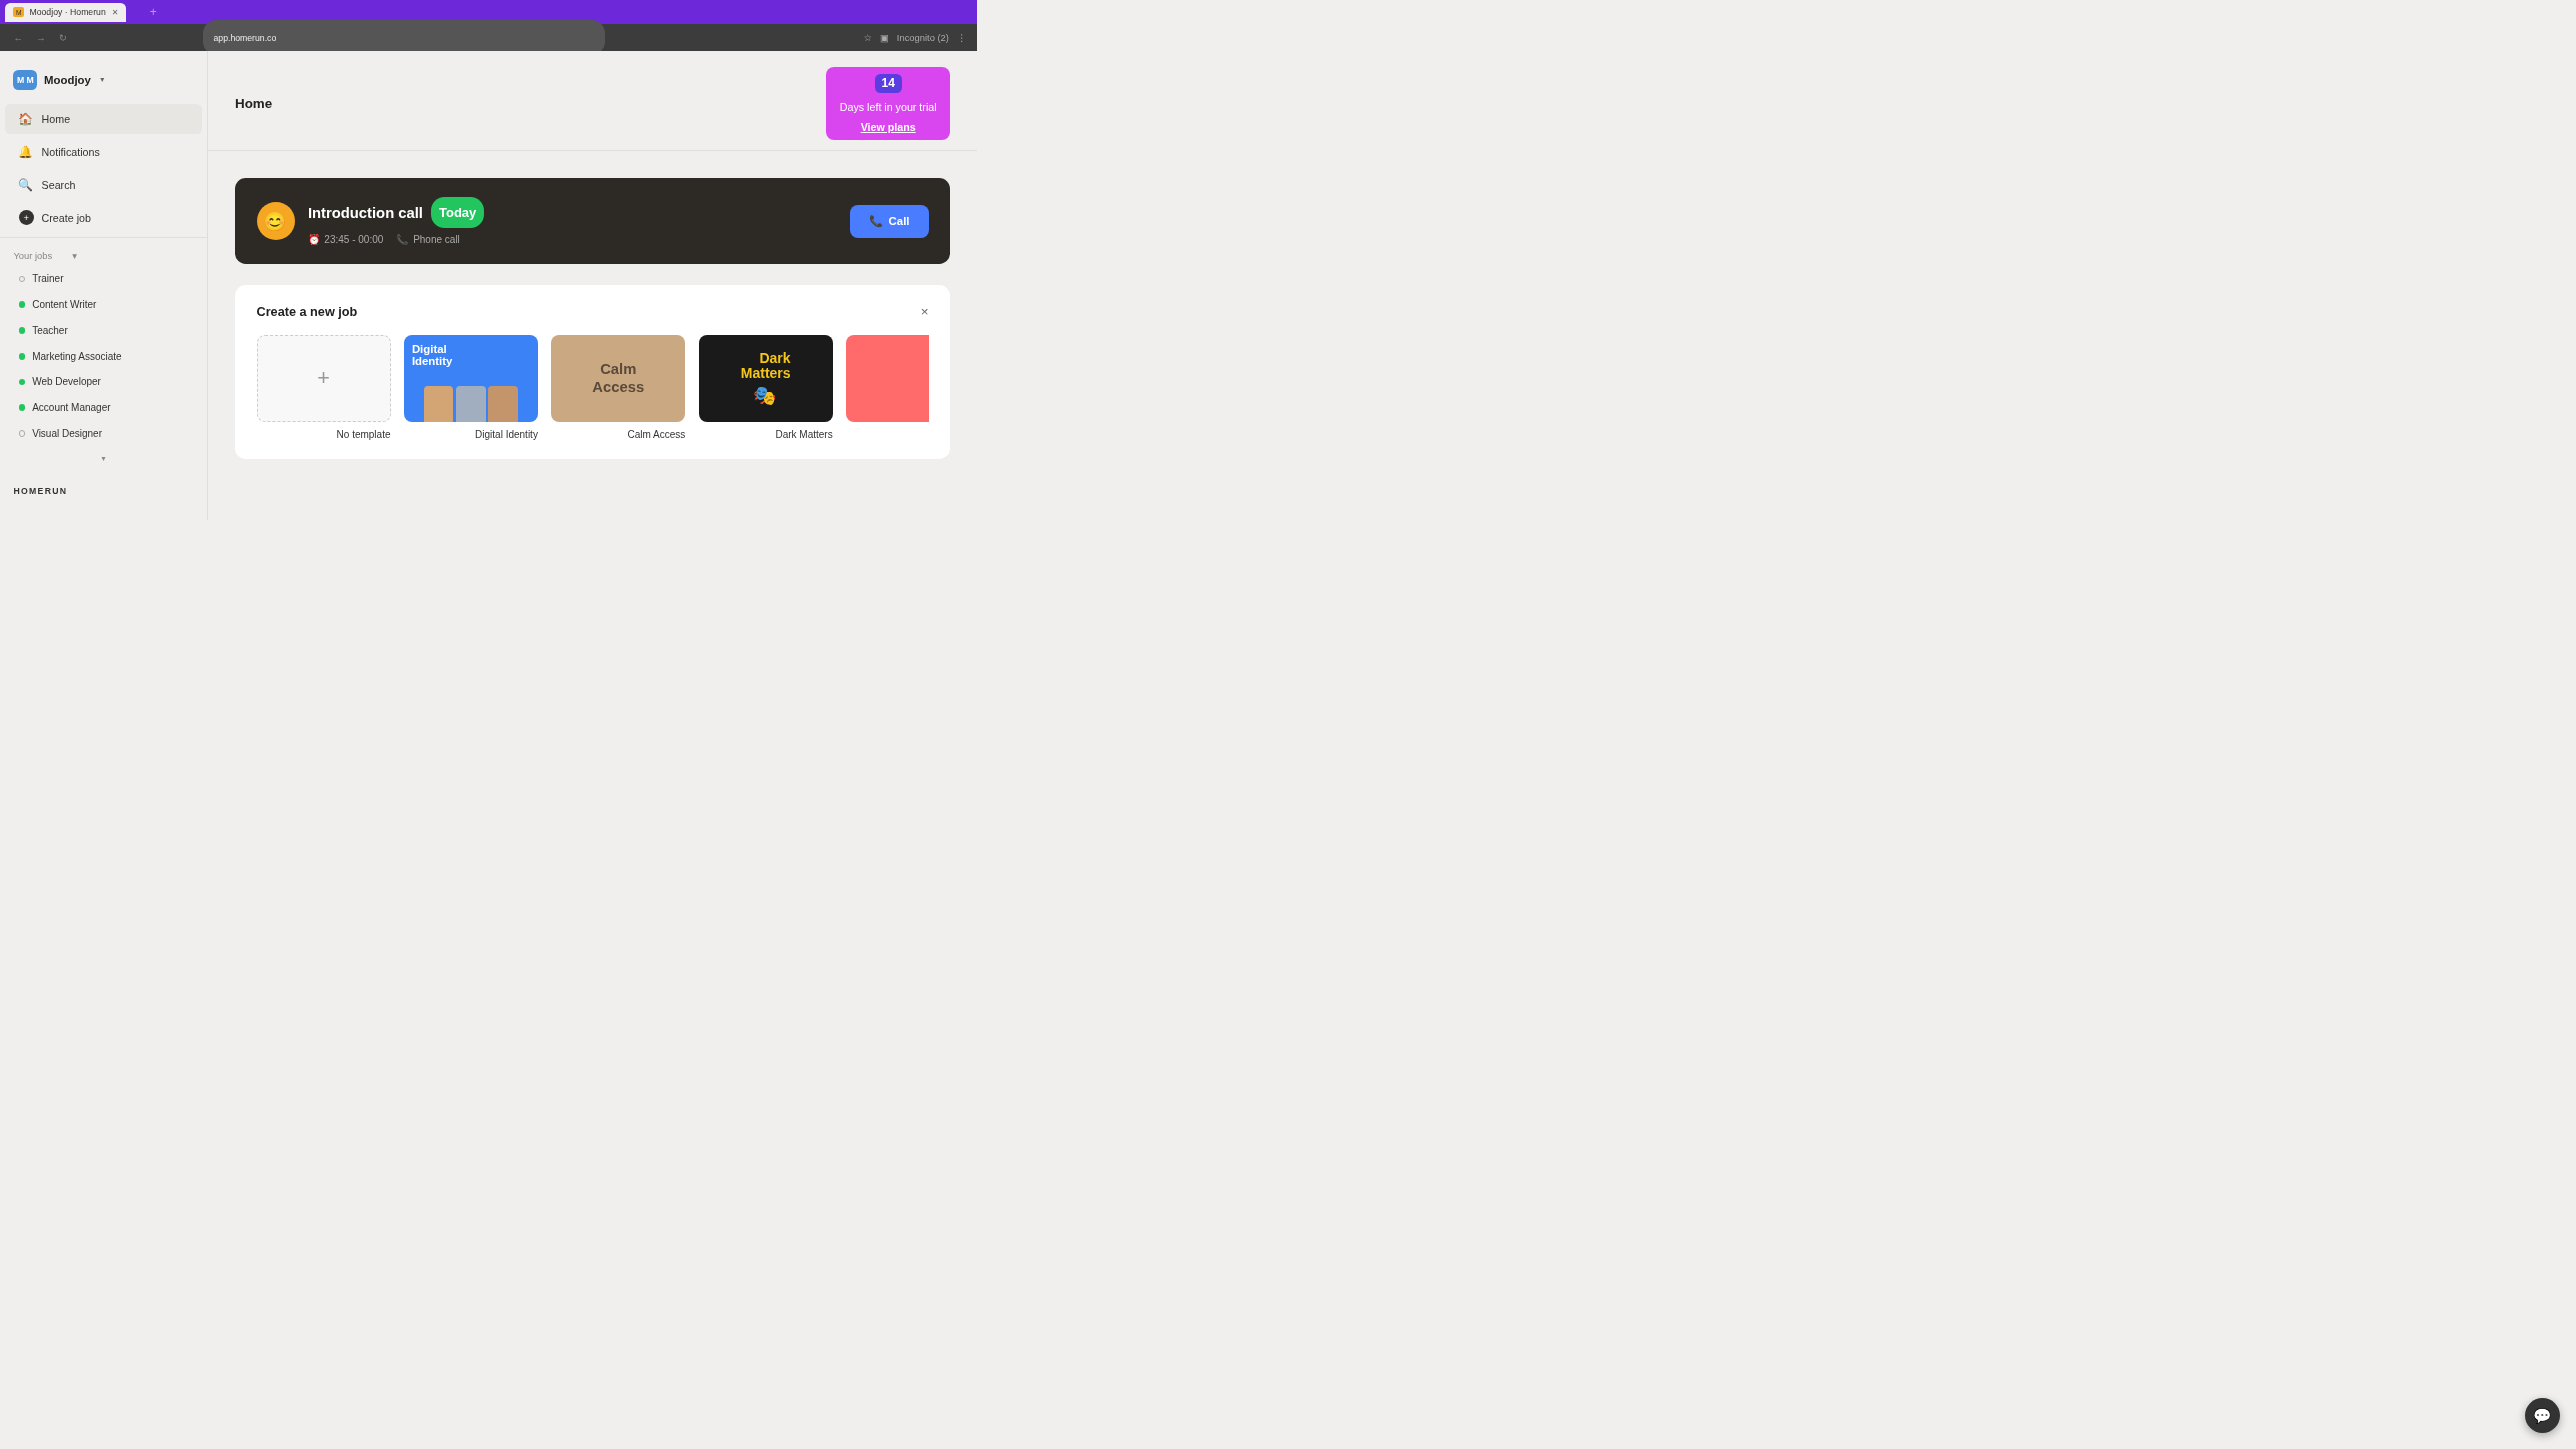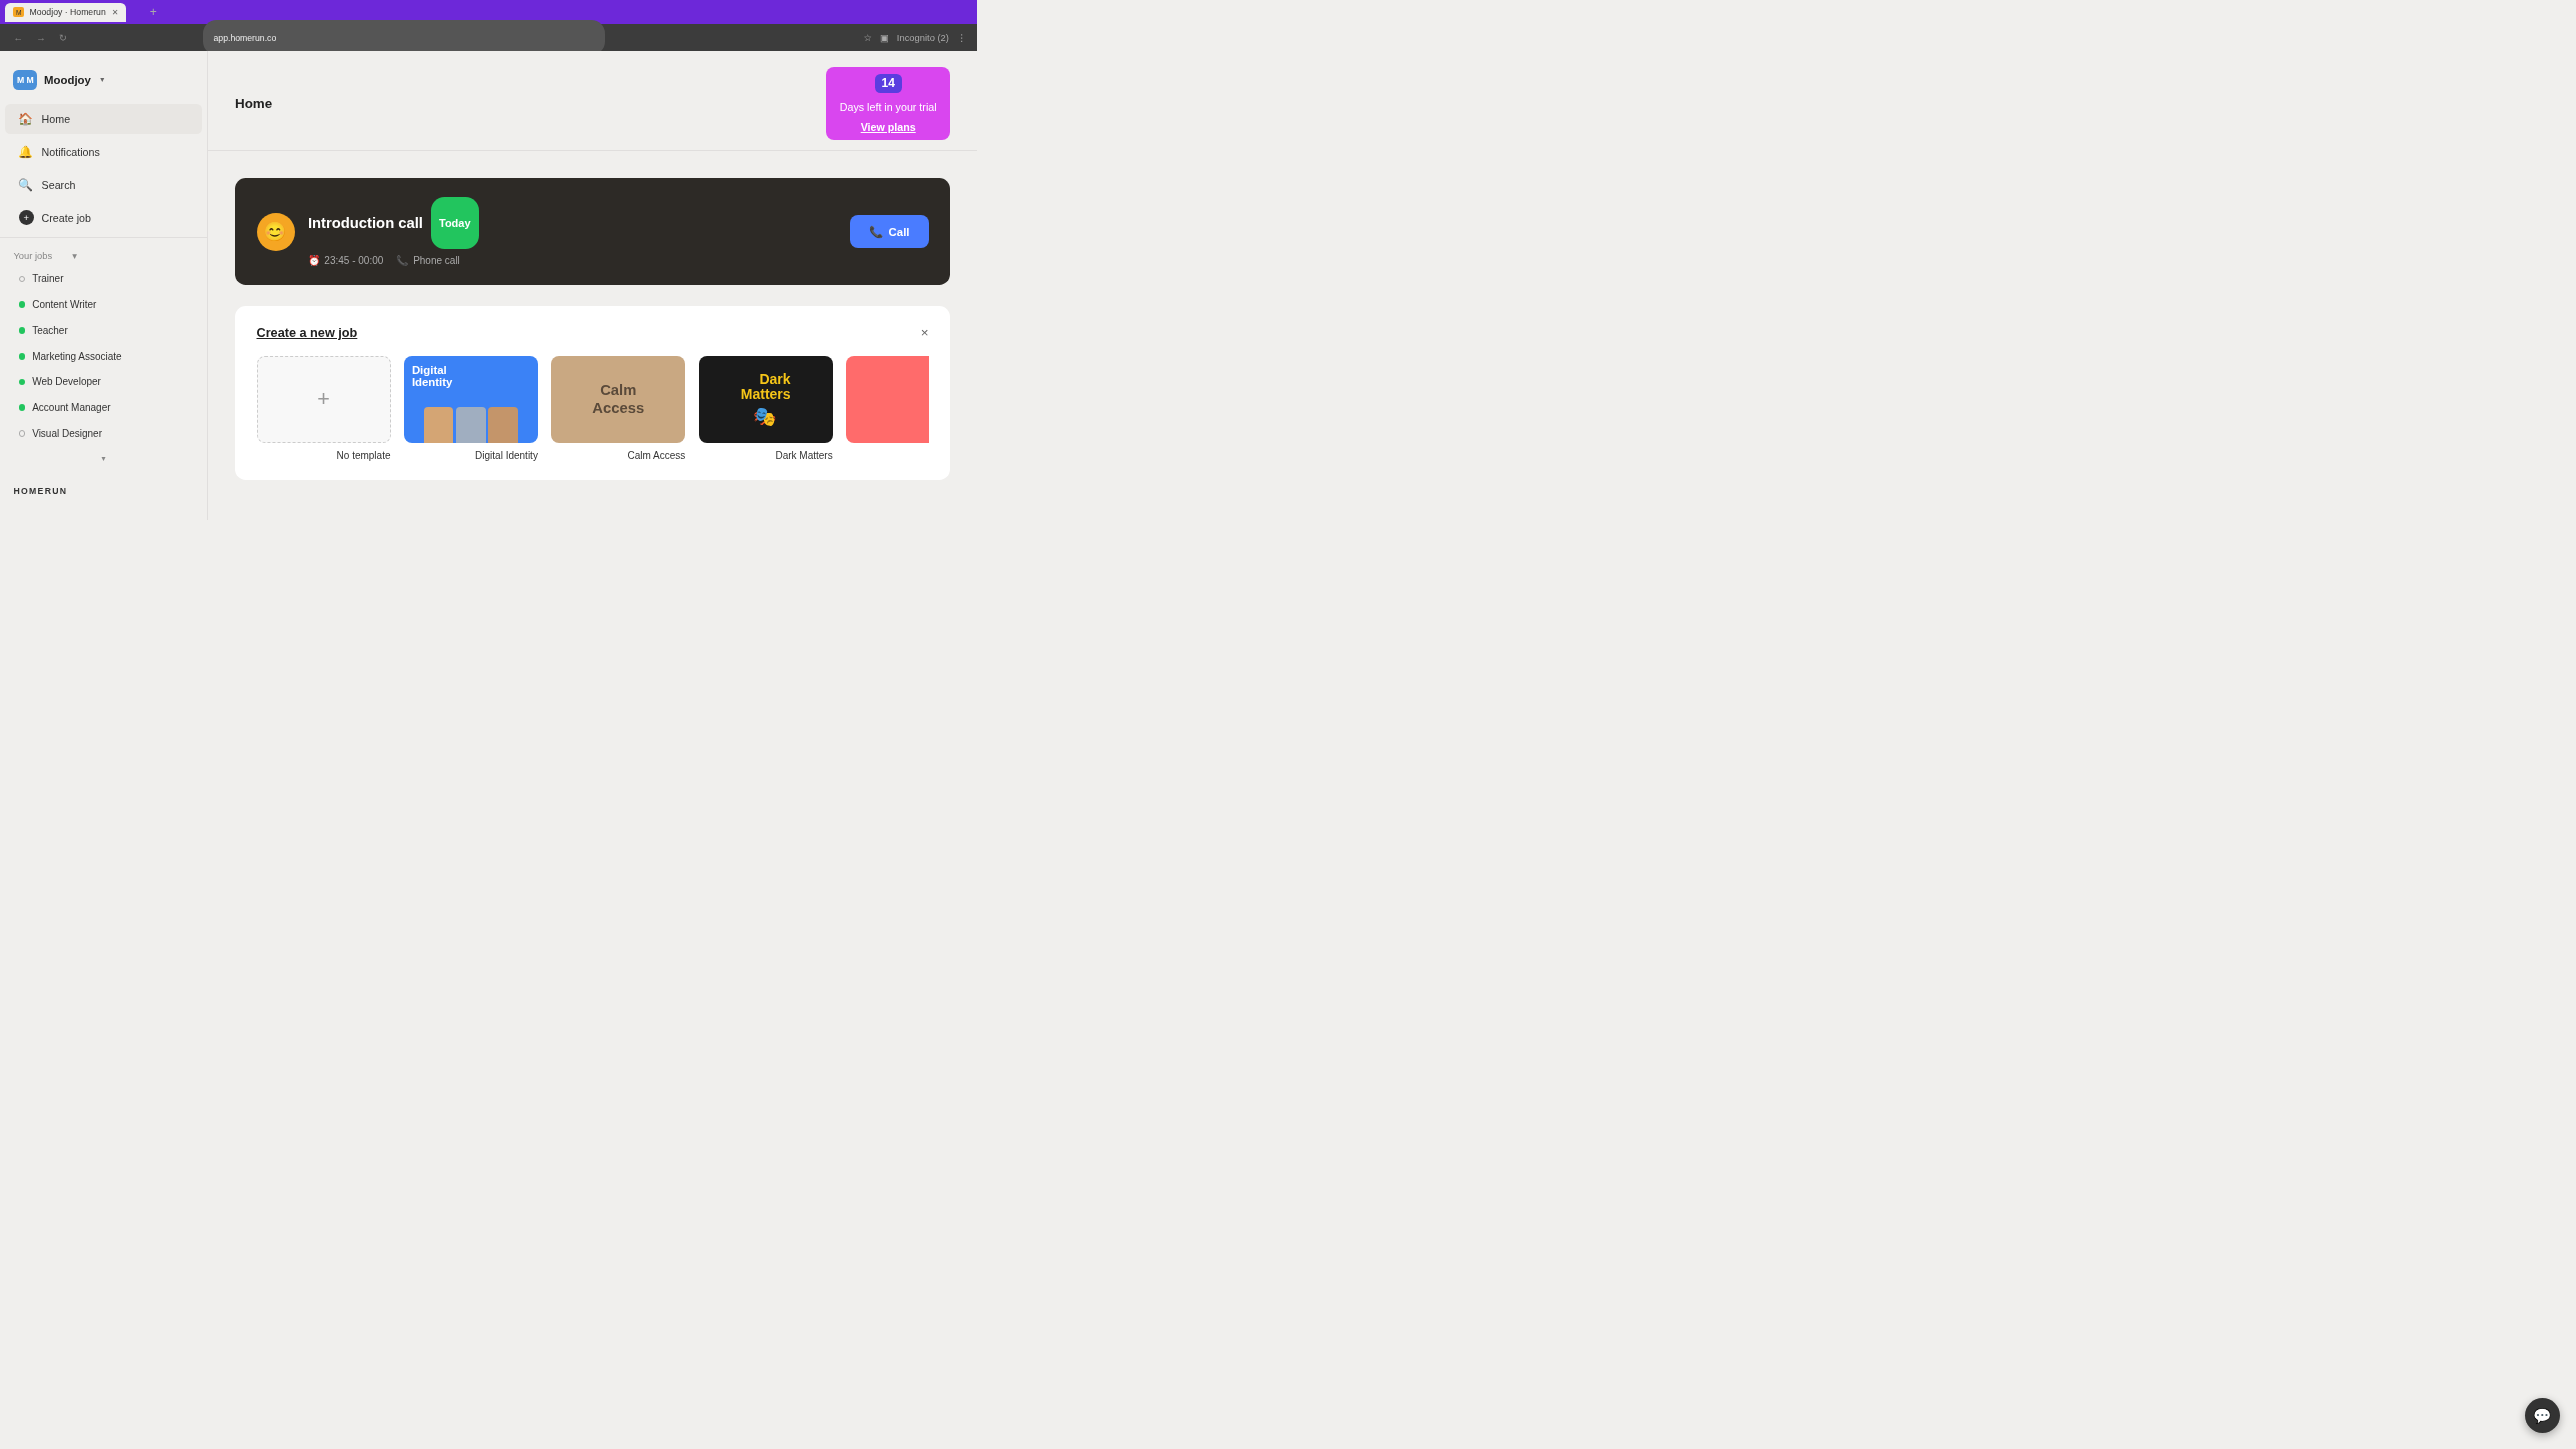--- a/index.html
+++ b/index.html
@@ -310,23 +310,23 @@
       margin-bottom: 5.4px;
     }
     .call-title {
       font-size: 14.8px;
       font-weight: 700;
       color: white;
     }
     .today-badge {
       background: #22c55e;
       color: white;
-      font-size: 11px;
+      font-size: 13px;
       font-weight: 600;
-      padding: 20px 8px;
+      padding: 8px 8px;
       border-radius: 13.4px;
     }
     .call-details {
       display: flex;
       align-items: center;
       gap: 13.4px;
       color: #aaa;
       font-size: 10px;
     }
     .call-detail {
@@ -357,21 +357,20 @@
     .create-job-header {
       display: flex;
       align-items: center;
       justify-content: space-between;
       margin-bottom: 16px;
     }
     .create-job-title {
       font-size: 12.7px;
       font-weight: 600;
       color: #222;
-      text-decoration: underline;
     }
     .close-btn {
       background: none;
       border: none;
       font-size: 13.4px;
       color: #666;
       cursor: pointer;
     }
     .templates-grid {
       display: flex;

